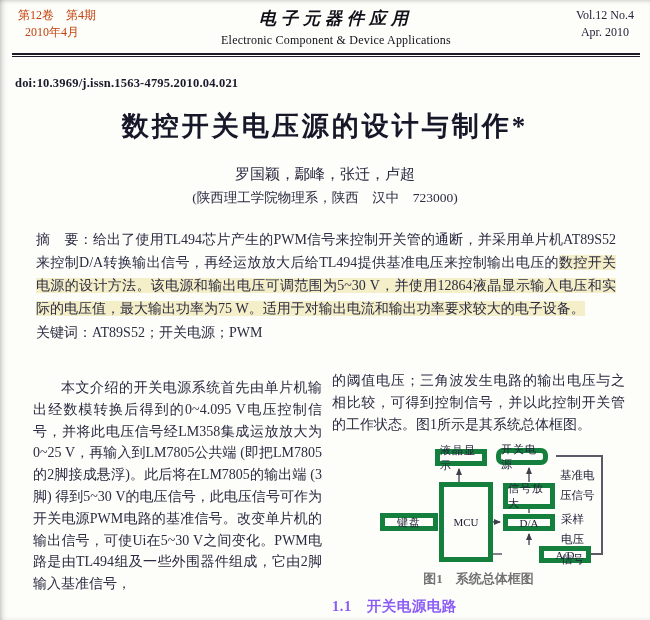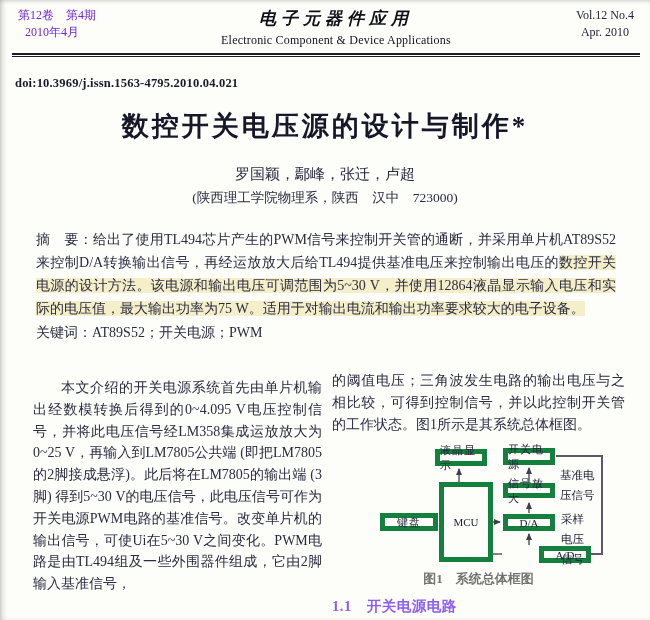--- a/index.html
+++ b/index.html
@@ -12,21 +12,21 @@
   .page {
     position:relative; width:650px; height:620px; overflow:hidden;
     background:#fdfdfa;
     box-shadow: inset 4px 0 7px -4px rgba(60,60,60,.45), inset 0 3px 5px -3px rgba(60,60,60,.25);
   }
   
   .header {
     display:flex; justify-content:space-between; align-items:flex-start;
     padding:7px 16px 0 18px;
   }
-  .hdr-left { font-size:12px; line-height:17px; color:#6d28d9; }
+  .hdr-left { font-size:12px; line-height:17px; color:#c2410c; }
   .hdr-left .l2 { padding-left:7px; }
   .hdr-center { text-align:center; color:#101018; }
   .journal-cn { font-size:17px; font-weight:700; letter-spacing:5px; font-style:italic; }
   .journal-en { font-size:12px; margin-top:3px; letter-spacing:.2px; }
   .hdr-right { font-size:12px; line-height:17px; text-align:center; color:#23233a; }
   .rule-double {
     margin:5px 10px 0 12px; height:4px;
     border-top:2px solid #1c1c28; border-bottom:1px solid #1c1c28;
   }
   
@@ -124,22 +124,22 @@
           <line x1="197" y1="70" x2="197" y2="60" stroke="#3f3f4c" stroke-width="1.3" marker-end="url(#arr)"></line>
 
           <line x1="197" y1="39" x2="197" y2="25" stroke="#3f3f4c" stroke-width="1.3" marker-end="url(#arr)"></line>
 
           <line x1="197" y1="102" x2="197" y2="91" stroke="#3f3f4c" stroke-width="1.3" marker-end="url(#arr)"></line>
 
           <path d="M 224,13 L 270,13 L 270,111 L 228,111" fill="none" stroke="#5a5a66" stroke-width="2" marker-end="url(#arr)"></path>
         </svg>
 
         <div class="blk" style="left:103px; top:6px;  width:52px; height:17px;">液晶显示</div>
-        <div class="blk" style="left:171px; top:5px;  width:52px; height:17px;">开关电源</div>
-        <div class="blk" style="left:171px; top:40px; width:52px; height:15px;">信号放大</div>
+        <div class="blk" style="left:164px; top:5px;  width:52px; height:17px;border-radius:7px;">开关电源</div>
+        <div class="blk" style="left:171px; top:40px; width:52px; height:26px;">信号放大</div>
         <div class="blk" style="left:48px;  top:70px; width:58px; height:18px;">键盘</div>
         <div class="blk" style="left:107px; top:39px; width:54px; height:80px; letter-spacing:0;">MCU</div>
         <div class="blk" style="left:171px; top:71px; width:52px; height:17px; letter-spacing:0;">D/A</div>
         <div class="blk" style="left:171px; top:103px;width:52px; height:17px; letter-spacing:0;margin-left:36px;">A/D</div>
 
         <div class="flbl" style="left:228px; top:22px; width:37px;">基准电压信号</div>
         <div class="flbl" style="left:229px; top:66px; width:25px;">采样电压信号</div>
       </div>
 
       <div class="fig-caption">图1　系统总体框图</div>

